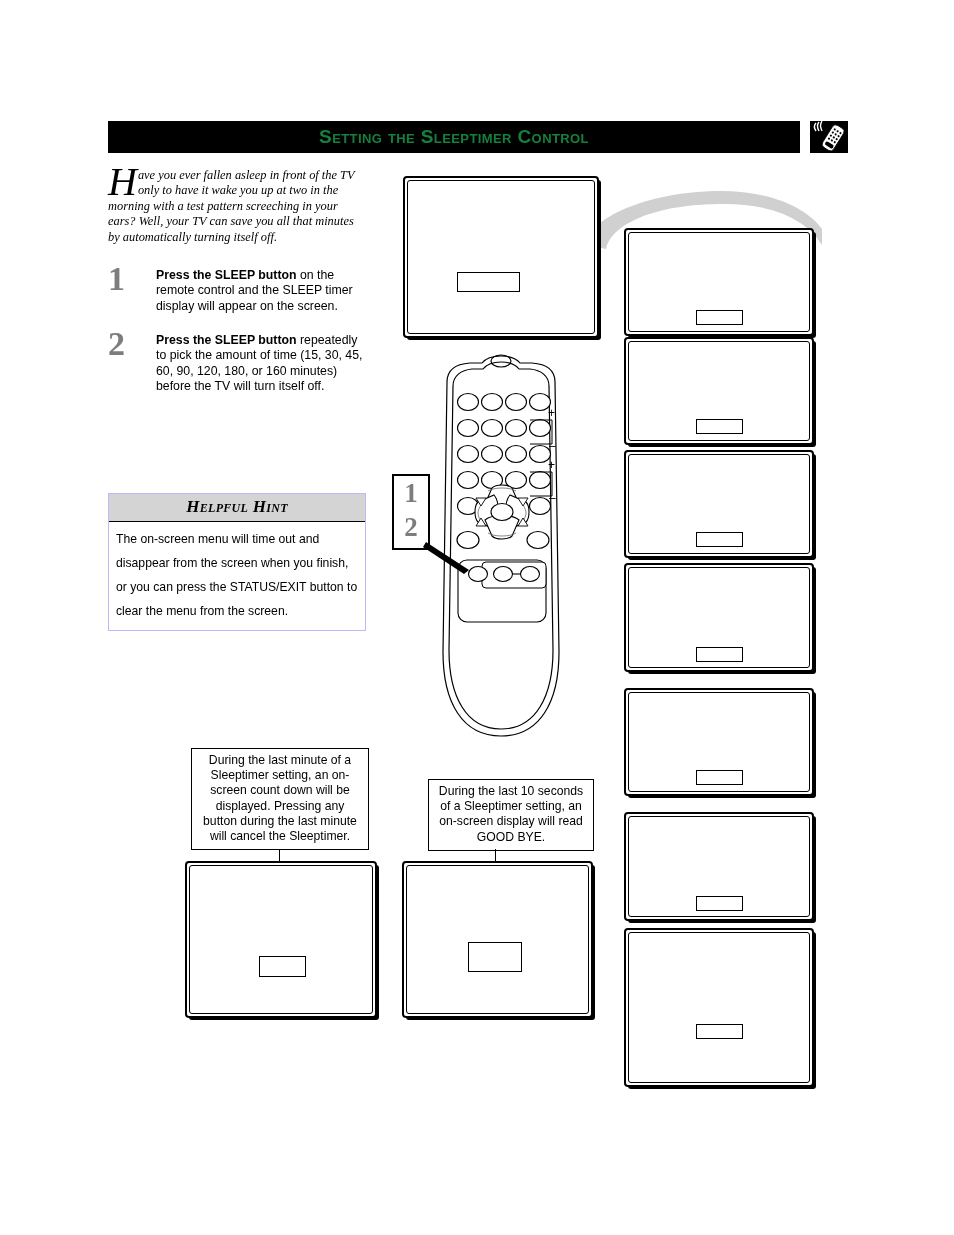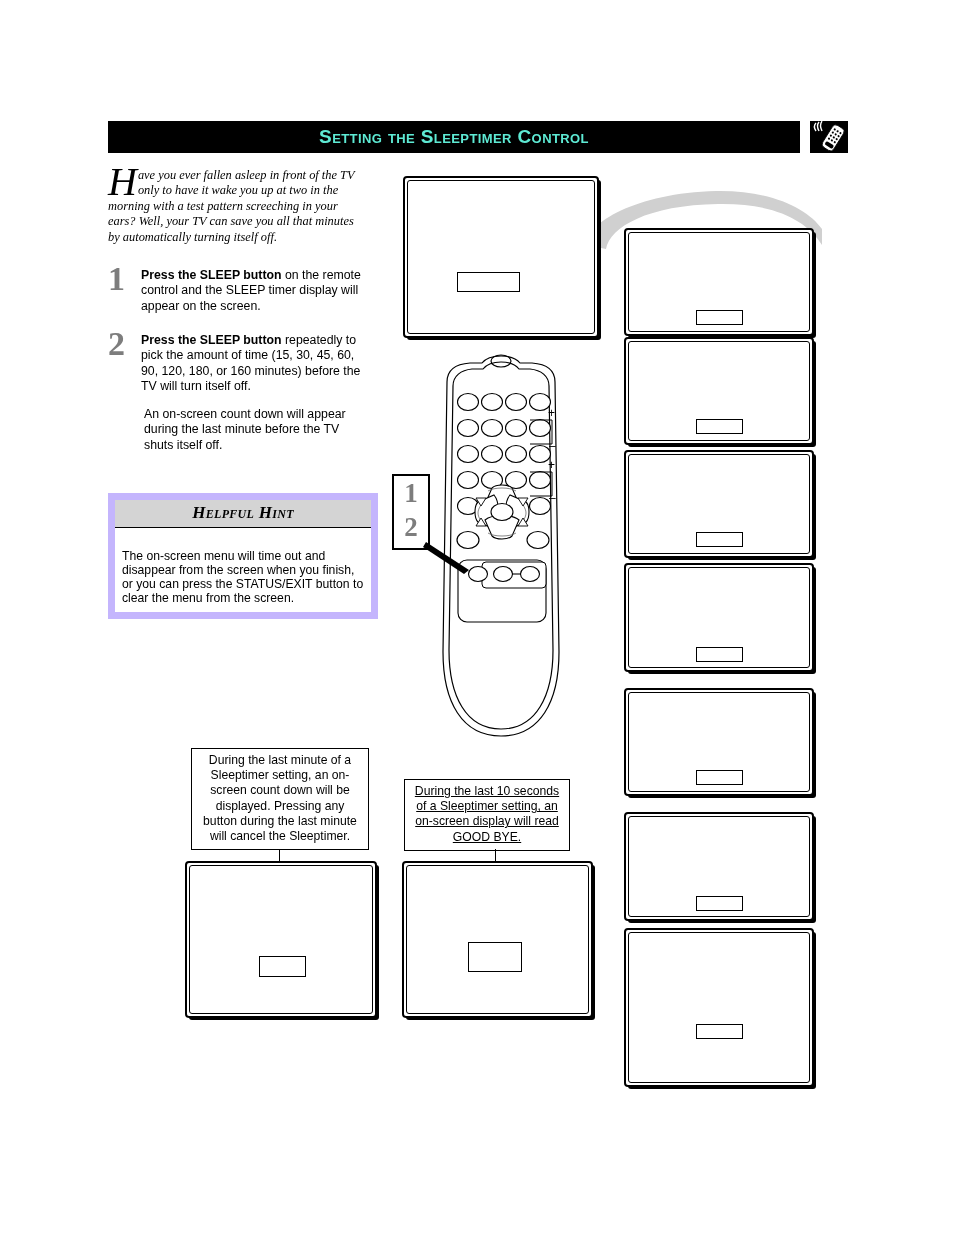--- a/index.html
+++ b/index.html
@@ -15,21 +15,21 @@
   .page{position:absolute;left:0;top:0;width:954px;height:1235px;}
 
   
   .header-bar{
     position:absolute;left:108px;top:121px;width:692px;height:32px;
     background:#000000;
   }
   .header-title{
     position:absolute;left:0;top:0;width:692px;height:32px;
     line-height:32px;text-align:center;
-    color:#5eead4;
+    color:#15803d;
     font-family:"Liberation Sans", sans-serif;
     font-weight:bold;
     font-size:19px;
     font-variant:small-caps;
     letter-spacing:.4px;
   }
   .header-icon{
     position:absolute;left:806px;top:118px;width:44px;height:36px;
     background:#ffffff;border:1px solid #ffffff;
   }
@@ -59,55 +59,55 @@
   .step .num{
     position:absolute;left:0;top:-6px;width:30px;
     font-family:"Liberation Serif", serif;
     font-weight:bold;
     font-size:34px;
     line-height:34px;
     color:#7d7d7d;
     text-align:left;
   }
   .step .txt{
-    margin-left:33px;
+    margin-left:48px;
     font-family:"Liberation Sans", sans-serif;
     font-size:12.3px;
     line-height:15.3px;
   }
   .step .txt b{font-weight:bold;}
   #step1{top:268px;}
   #step2{top:333px;}
   .subnote{
     position:absolute;left:144px;top:407px;width:226px;
     font-family:"Liberation Sans", sans-serif;
     font-size:12.3px;line-height:15.3px;
   }
 
   
   .hint{
     position:absolute;left:108px;top:493px;width:256px;
-    border:7px solid #c4b5fd;
+    border:1px solid #c4b5fd;
     background:#ffffff;
   }
   .hint-head{
     background:#d4d4d4;
     border-bottom:1px solid #000;
     text-align:center;
     font-family:"Liberation Serif", serif;
     font-weight:bold;font-style:italic;
     font-size:17px;
     font-variant:small-caps;
     padding:3px 0 4px 0;
     letter-spacing:.3px;
   }
   .hint-body{
-    padding:21px 7px 7px 7px;
-    font-family:"Liberation Sans", sans-serif;
-    font-size:12.2px;line-height:14px;
+    padding:5px 7px 7px 7px;
+    font-family:"Liberation Sans", sans-serif;
+    font-size:12.2px;line-height:24px;
   }
 
   
   .tvbox{
     position:absolute;
     background:#ffffff;
     border:2px solid #000;
     border-radius:4px;
     box-shadow:3px 3px 0 -1px #000;
   }
@@ -153,21 +153,21 @@
   .caption{
     position:absolute;
     border:1px solid #000;
     background:#ffffff;
     text-align:center;
     font-family:"Liberation Sans", sans-serif;
     font-size:12.2px;line-height:15.2px;
     padding:4px 6px 5px 6px;
   }
   #cap-left{left:191px;top:748px;width:164px;}
-  #cap-right{left:404px;top:779px;width:152px;text-decoration:underline;}
+  #cap-right{left:428px;top:779px;width:152px;}
 
   
   .arrow-line{position:absolute;background:#000;width:1px;}
   #arr-l{left:279px;top:849px;height:110px;}
   #arr-r{left:495px;top:849px;height:96px;}
   .arrow-head{
     position:absolute;width:0;height:0;
     border-left:4px solid transparent;
     border-right:4px solid transparent;
     border-top:9px solid #000;
@@ -241,21 +241,20 @@
   <div class="step" id="step1">
     <div class="num">1</div>
     <div class="txt"><b>Press the SLEEP button</b><span> on the remote control and the SLEEP timer display will appear on the screen.</span></div>
   </div>
 
   <div class="step" id="step2">
     <div class="num">2</div>
     <div class="txt"><b>Press the SLEEP button</b><span> repeatedly to pick the amount of time (15, 30, 45, 60, 90, 120, 180, or 160 minutes) before the TV will turn itself off.</span></div>
   </div>
 
-  <div class="subnote">An on-screen count down will appear during the last minute before the TV shuts itself off.</div>
 
   <div class="hint">
     <div class="hint-head">Helpful Hint</div>
     <div class="hint-body">The on-screen menu will time out and disappear from the screen when you finish, or you can press the STATUS/EXIT button to clear the menu from the screen.</div>
   </div>
 
   <div class="sweep">
     <svg width="248" height="72" viewBox="0 0 248 72">
       <path d="M10 62 C10 40 60 10 140 8 C196 7 232 26 246 46 L246 62 C230 36 196 20 142 21 C72 22 34 44 30 66 Z" fill="#d0d0d0"></path>
       <path d="M30 66 L4 44 L24 40 Z" fill="#d0d0d0"></path>

